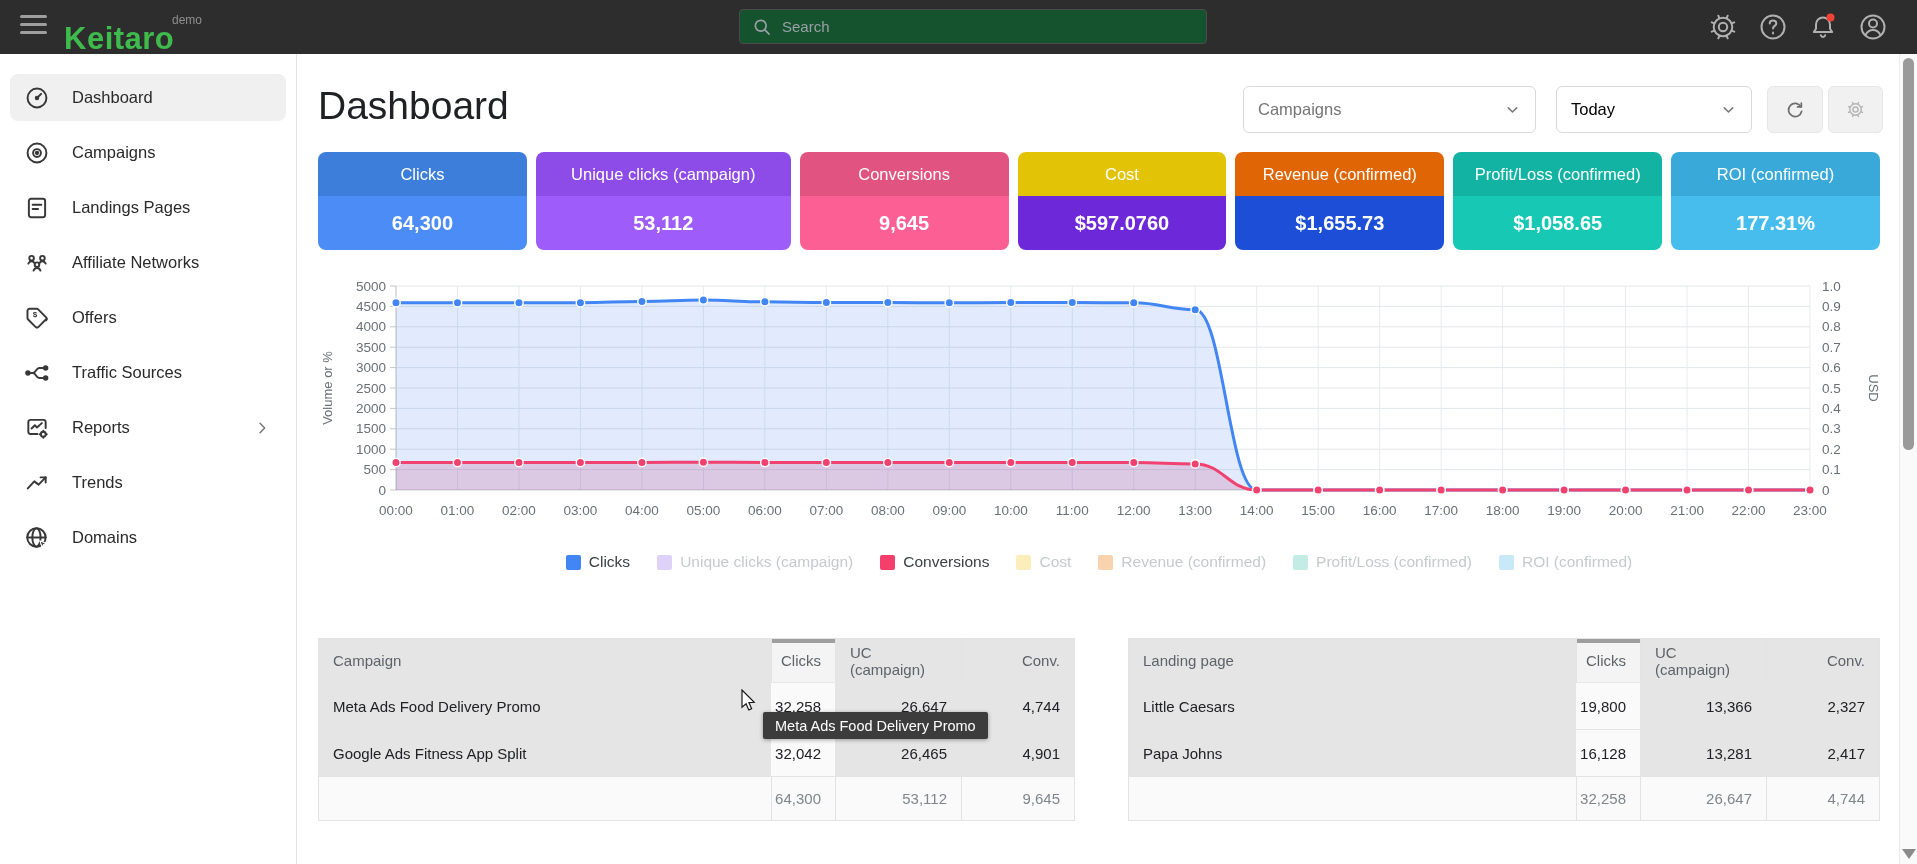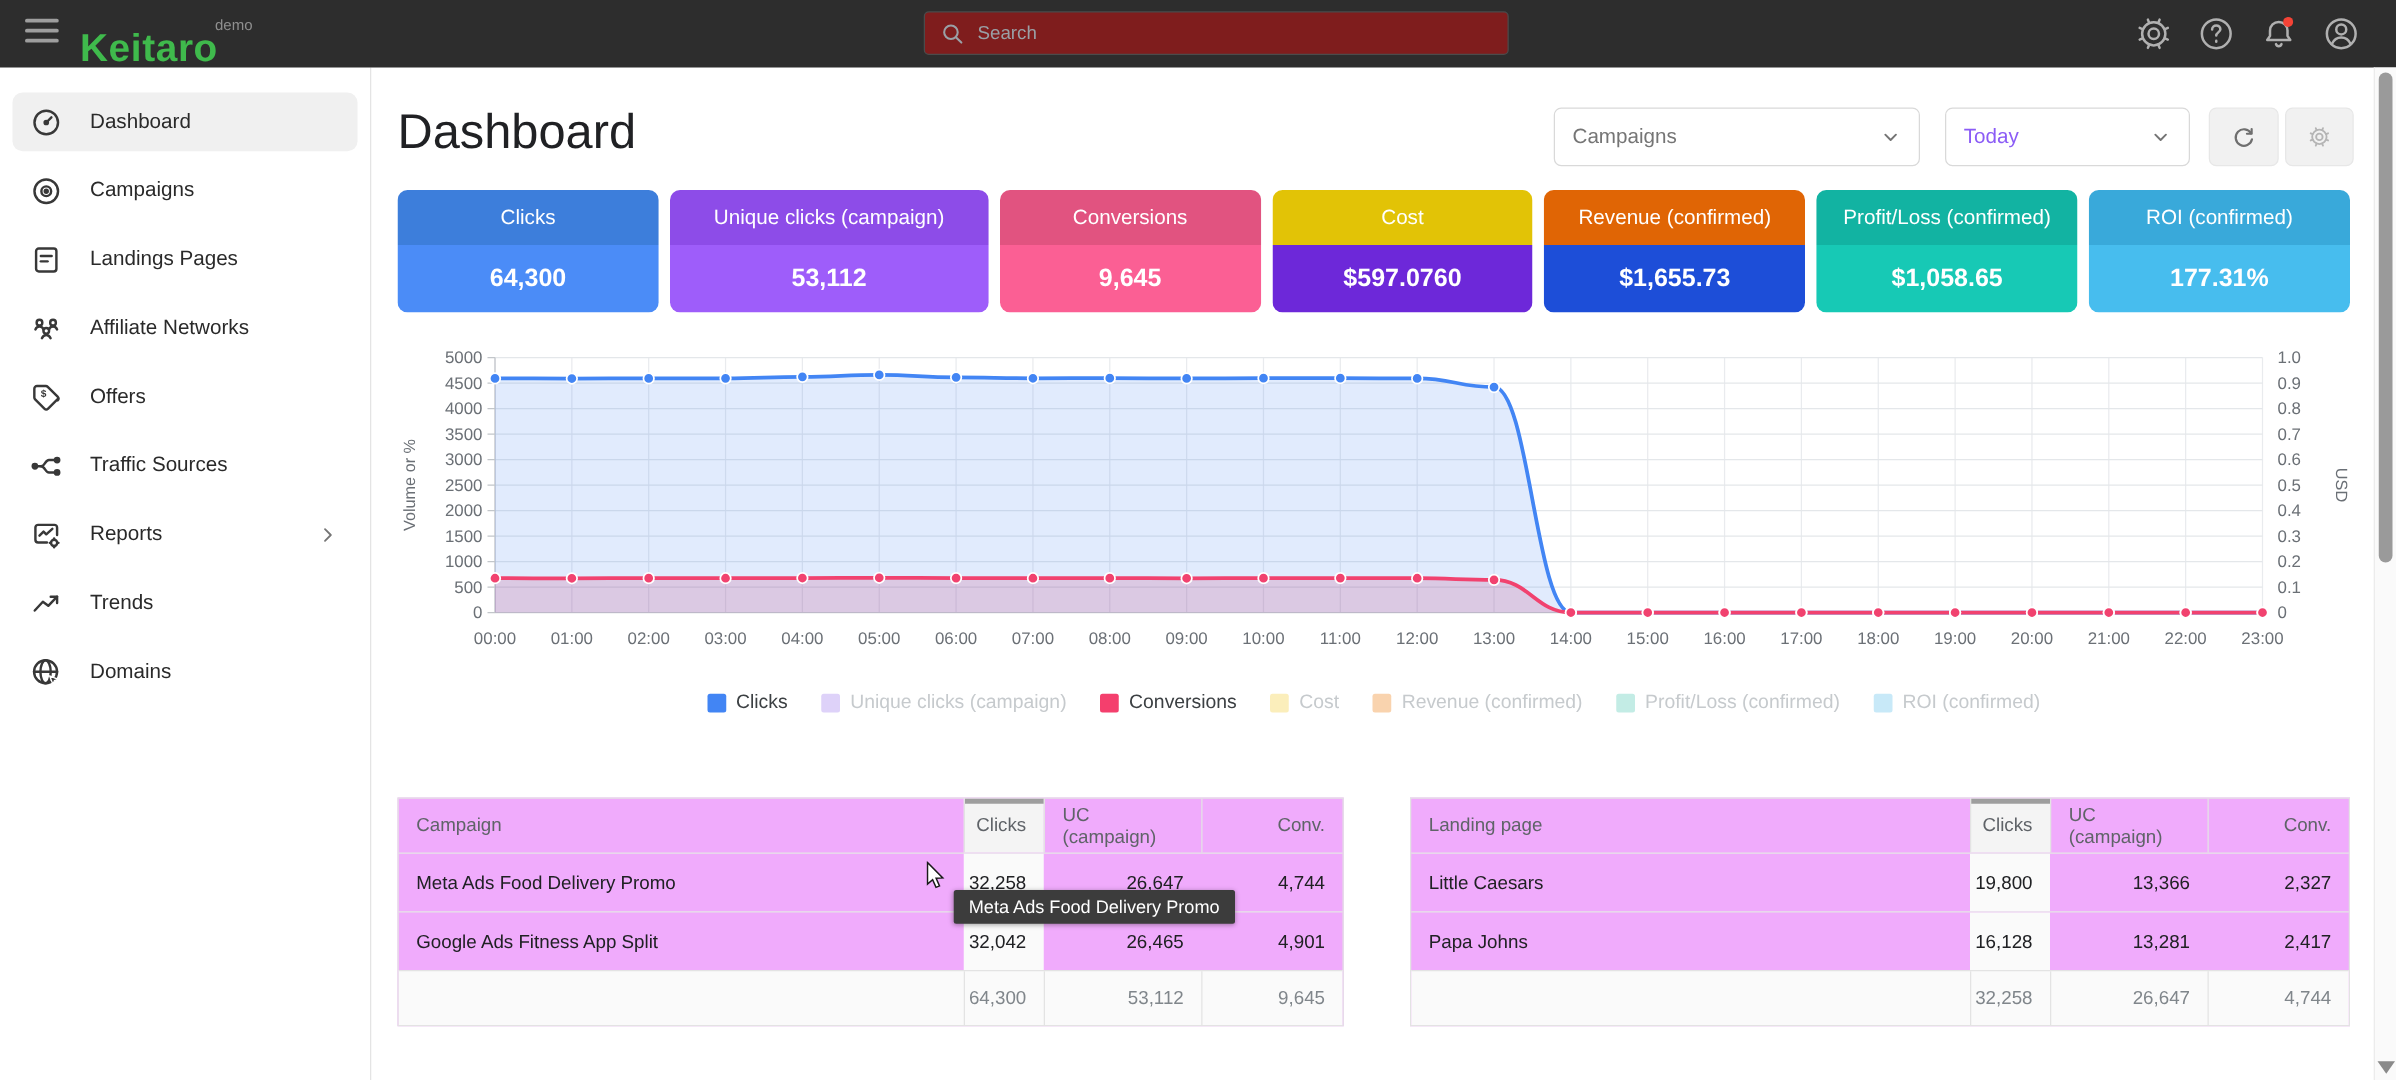--- a/index.html
+++ b/index.html
@@ -5,21 +5,21 @@
   * { margin:0; padding:0; box-sizing:border-box; }
   html,body { width:1917px; height:864px; overflow:hidden; background:#fff;
               font-family:"Liberation Sans", sans-serif; }
 
   
   #topbar { position:absolute; left:0; top:0; width:1917px; height:54px; background:#2d2d2d; z-index:30; }
   #hamburger { position:absolute; left:20px; top:15px; width:27px; height:24px; cursor:pointer; }
   #hamburger span { display:block; height:3px; background:#9e9e9e; border-radius:2px; margin-bottom:5px; }
   #logo { position:absolute; left:64px; top:8px; font-size:31px; font-weight:700; color:#3fba4c; letter-spacing:.5px;margin-top:13px; }
   #env-badge { position:absolute; left:172px; top:13px; font-size:12px; color:#8f8f8f; }
-  #search-wrap { position:absolute; left:739px; top:9px; width:468px; height:35px; background:#7f1d1d;
+  #search-wrap { position:absolute; left:739px; top:9px; width:468px; height:35px; background:#14532d;
                  border:1px solid #4b4b4b; border-radius:4px; display:flex; align-items:center; }
   #search-wrap svg { margin:0 10px 0 12px; flex:0 0 auto; }
   #search-input { flex:1; background:transparent; border:none; outline:none; color:#e0e0e0; font-size:15px;
                   font-family:"Liberation Sans", sans-serif; }
   #search-input::placeholder { color:#9aa0a6; }
   .tb-icon { position:absolute; top:10px; width:34px; height:34px; color:#b0b0b0; cursor:pointer; }
 
   
   #sidebar { position:absolute; left:0; top:54px; width:297px; height:810px; background:#fff;
              border-right:1px solid #e4e4e4; padding-top:20px; }
@@ -32,21 +32,21 @@
 
   
   #page-title { position:absolute; left:318px; top:84px; font-size:39px; font-weight:400; color:#202124; }
   .select-box { position:absolute; top:86px; height:47px; background:#fff; border:1px solid #d9d9d9;
                 border-radius:6px; display:flex; align-items:center; padding:0 14px; cursor:pointer; }
   .select-box .sel-text { font-size:16.5px; }
   .select-box .chev { margin-left:auto; color:#757575; }
   #grouping-select { left:1243px; width:293px; }
   #grouping-select .sel-text { color:#757575; }
   #date-select { left:1556px; width:196px; }
-  #date-select .sel-text { color:#8b5cf6; }
+  #date-select .sel-text { color:#000000; }
   .tool-btn { position:absolute; top:86px; height:47px; background:#f1f1f1; border:1px solid #e7e7e7;
               border-radius:6px; display:flex; align-items:center; justify-content:center; cursor:pointer; }
   #refresh-btn { left:1767px; width:56px; color:#6f6f6f; }
   #chart-settings-btn { left:1828px; width:55px; color:#b5b5b5; }
 
   
   #cards { position:absolute; left:318px; top:152px; width:1562px; height:98px; display:flex; gap:9px; }
   .stat-card { flex:1; border-radius:8px; overflow:hidden; color:#fff; display:flex; flex-direction:column; }
   .stat-card.wide { flex:1.22; }
   .stat-card .sc-head { height:44px; display:flex; align-items:center; justify-content:center; font-size:16.5px; }
@@ -55,21 +55,21 @@
   
   #chart-box { position:absolute; left:318px; top:277px; width:1562px; height:258px; }
   #legend { position:absolute; left:318px; top:553px; width:1562px; display:flex; justify-content:center;
             gap:27px; align-items:center; }
   .lg-item { display:flex; align-items:center; gap:8px; cursor:pointer; }
   .lg-swatch { width:15px; height:15px; border-radius:2px; }
   .lg-label { font-size:15.5px; color:#3c4043; }
   .lg-item.off .lg-label { color:#c6cacd; }
 
   
-  .data-table { position:absolute; top:638px; background:#f0abfc; border:1px solid #e3e3e3; font-size:15px; }
+  .data-table { position:absolute; top:638px; background:#e5e5e5; border:1px solid #e3e3e3; font-size:15px; }
   .t-row { display:grid; grid-template-columns:1fr 64px 126px 113px; align-items:stretch; }
   .t-cell { display:flex; align-items:center; padding:0 14px; }
   .t-cell.num { justify-content:flex-end; }
   .t-head { height:43px; color:#5f6368; }
   .t-head .t-cell.num { border-left:1px solid #e3e3e3; position:relative; }
   .t-head .t-cell.sorted { background:#f4f4f4; }
   .t-head .t-cell.sorted .sortbar { position:absolute; top:0; left:0; right:0; height:4px; background:#9e9e9e; }
   .t-data { height:47px; border-top:1px solid #e6e6e6; color:#202124; }
   .t-data .t-cell.sorted { background:#fafafa; }
   .t-foot { height:44px; border-top:1px solid #e3e3e3; background:#fafafa; color:#80868b; }

